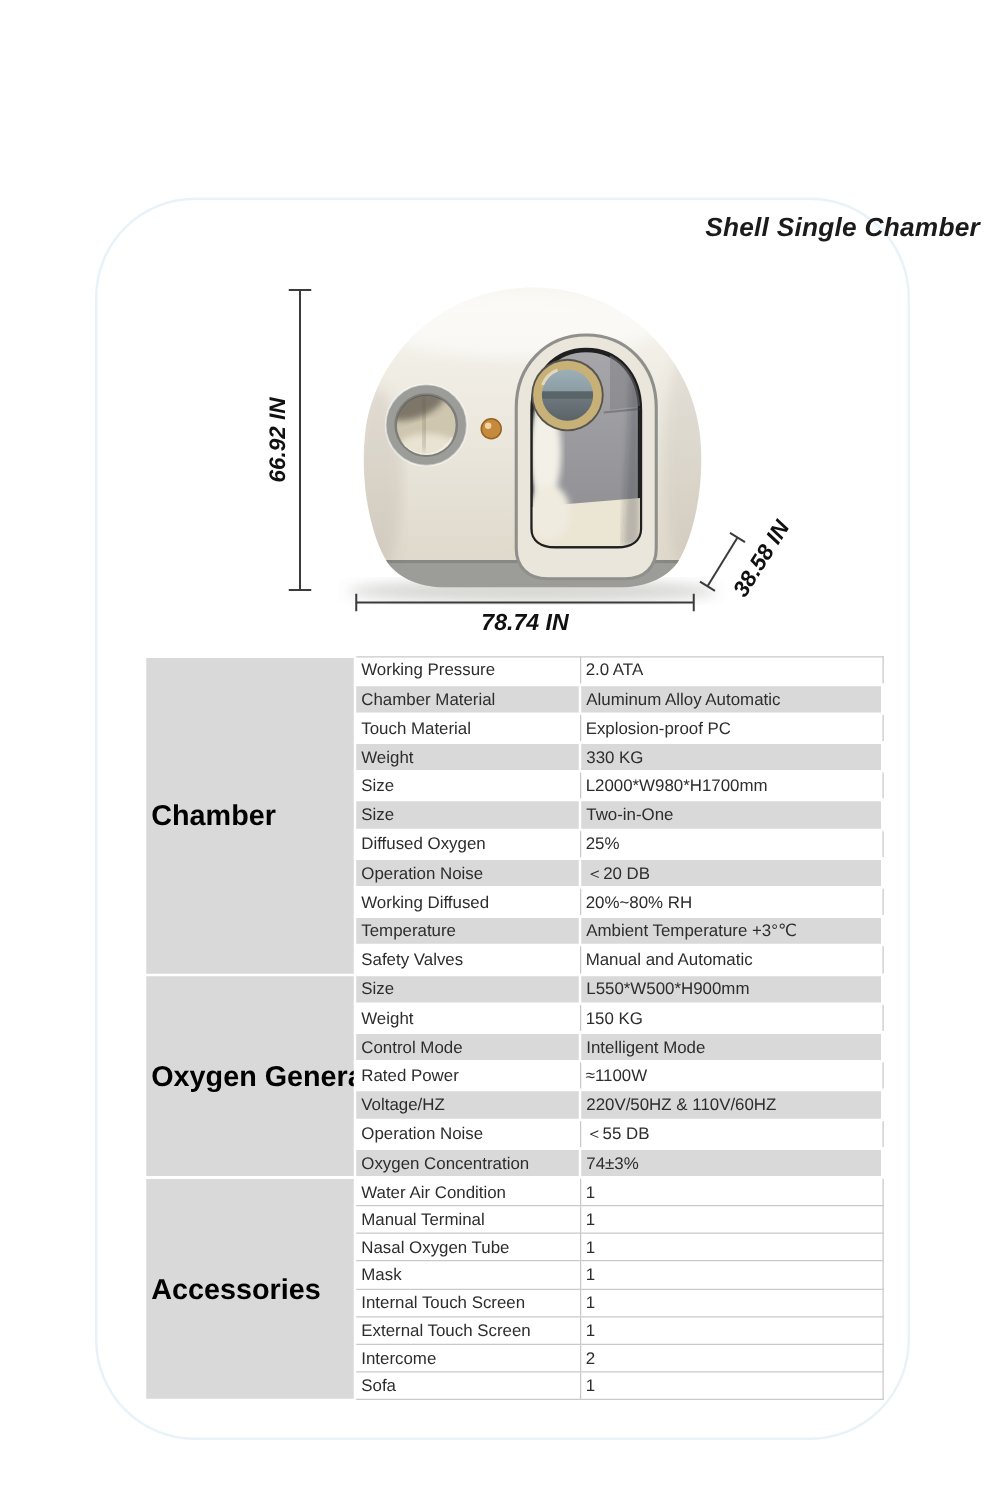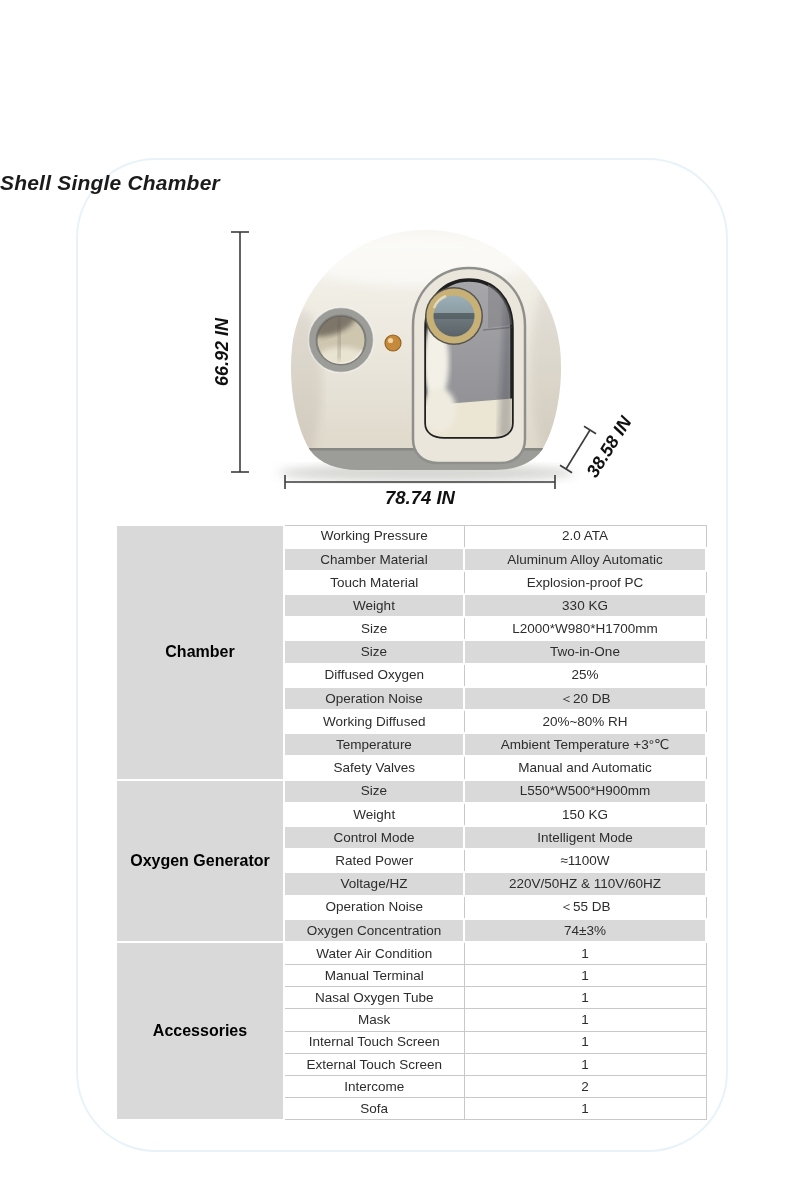--- a/index.html
+++ b/index.html
@@ -6,39 +6,39 @@
   body {
     width:790px; height:1200px; position:relative; overflow:hidden;
     font-family:"Liberation Sans","DejaVu Sans",sans-serif;
   }
   .card-outline {
     position:absolute; left:76px; top:158px; width:648px; height:990px;
     border:2px solid rgba(190,222,238,0.35); border-radius:80px;
   }
   .title {
     position:absolute; left:0; top:171px; width:784px; margin:0;
-    text-align:left; font-size:21px; font-weight:bold; font-style:italic;
+    text-align:right; font-size:21px; font-weight:bold; font-style:italic;
     color:#1b1b1b; letter-spacing:0.2px;
   }
   .figure-svg { position:absolute; left:90px; top:210px; }
 
   table.spec {
     position:absolute; left:115px; top:524px; width:590px;
     border-collapse:collapse; table-layout:fixed;
     font-size:13.5px; color:#2d2d2d;
   }
   table.spec td {
-    height:21.2px; padding:0 4px; text-align:center; vertical-align:middle;
+    height:21.2px; padding:0 4px; vertical-align:middle;
     border:1px solid var(--grid,#c9c9c9); line-height:1.15;
     white-space:nowrap; overflow:hidden;
   }
   table.spec tr.g td { background:var(--stripe,#d9d9d9); border:2px solid #ffffff;margin-left:28px; }
   table.spec td.sec {
     background:var(--stripe,#d9d9d9); border:2px solid #ffffff;
-    font-weight:bold; font-size:16px; color:#000000;
+    font-weight:bold; font-size:23px; color:#000000;
   }
 </style>
 </head>
 <body>
 
 <div>
 
   <div class="card-outline"></div>
 
   <h1 class="title">Shell Single Chamber</h1>

